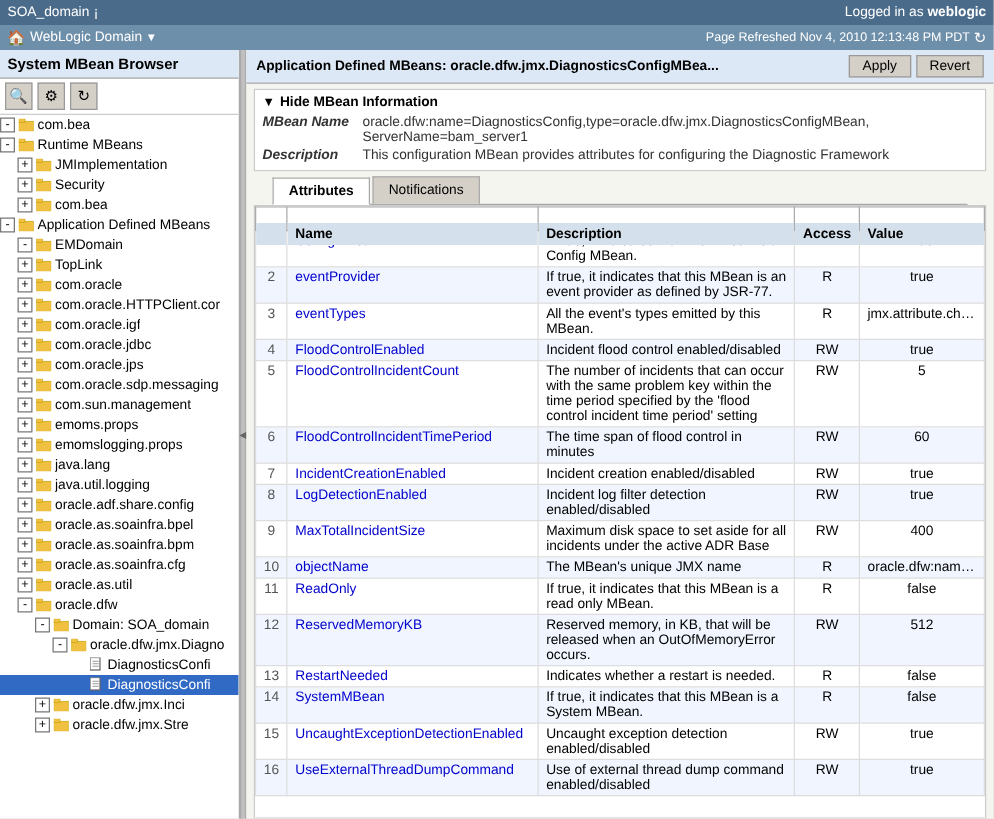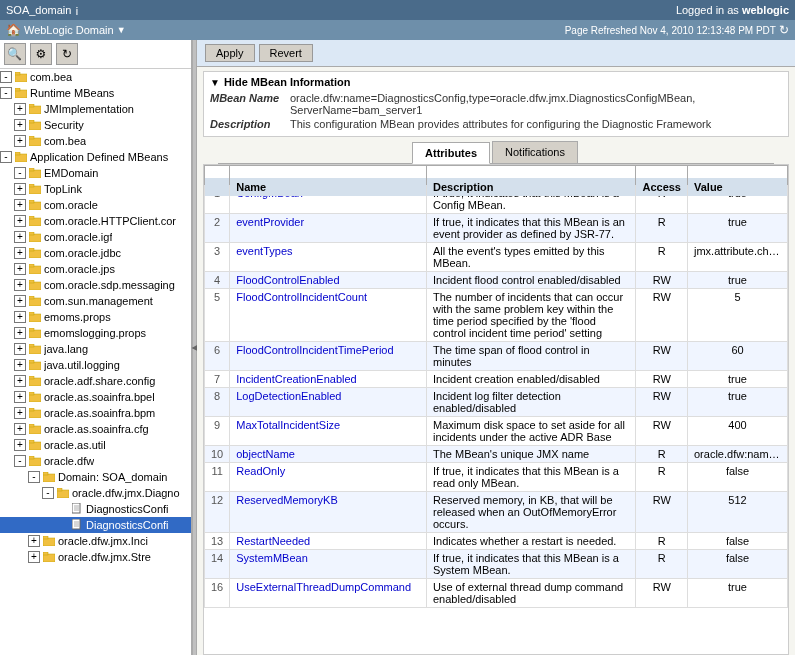--- a/index.html
+++ b/index.html
@@ -43,21 +43,21 @@
 
     
     #mbean-info { background: #fff; border: 1px solid #ccc; margin: 4px 6px; padding: 4px 6px; }
     #mbean-info-header { display: flex; align-items: center; gap: 4px; margin-bottom: 4px; cursor: pointer; }
     #mbean-info-title { font-size: 11px; font-weight: bold; }
     .mbean-info-row { display: flex; margin-bottom: 2px; }
     .mbean-info-label { width: 80px; font-weight: bold; font-size: 11px; color: #333; flex-shrink: 0; font-style: italic; }
     .mbean-info-value { font-size: 11px; color: #333; }
 
     
-    #tabs-bar { display: flex; border-bottom: 1px solid #aaa; margin: 0 21px; justify-content: center; }
+    #tabs-bar { display: flex; border-bottom: 1px solid #aaa; margin: 0 21px; }
     .tab { padding: 4px 12px; border: 1px solid #aaa; border-bottom: none; background: #d4d0c8; font-size: 11px; cursor: pointer; margin-right: 2px; }
     .tab.active { background: #fff; font-weight: bold; border-bottom: 1px solid #fff; position: relative; top: 1px; }
 
     
     #table-area { flex: 1; overflow-y: auto; margin: 0 6px; background: #fff; border: 1px solid #ccc; }
     table { width: 100%; border-collapse: collapse; }
     table th { background: #d4e0ec; border: 1px solid #aaa; padding: 3px 6px; text-align: left; font-size: 11px; font-weight: bold; position: sticky; top: 12px; z-index: 1; }
     table td { border: 1px solid #ddd; padding: 2px 6px; font-size: 11px; vertical-align: top; }
     table tr:nth-child(even) td { background: #f0f5ff; }
     table tr:nth-child(odd) td { background: #fff; }
@@ -90,20 +90,23 @@
   </button>
   <div id="page-refreshed">
     <span>Page Refreshed Nov 4, 2010 12:13:48 PM PDT</span>
     <span style="cursor:pointer;font-size:12px;">↻</span>
   </div>
 </div>
 
 <div id="main-layout">
 
   <div id="sidebar">
+    <div id="sidebar-header">
+      <span>System MBean Browser</span>
+    </div>
     <div id="sidebar-toolbar">
       <div id="toolbar-icon1" style="width:22px;height:22px;background:#d4d0c8;border:1px solid #999;display:flex;align-items:center;justify-content:center;cursor:pointer;font-size:12px;">🔍</div>
       <div id="toolbar-icon2" style="width:22px;height:22px;background:#d4d0c8;border:1px solid #999;display:flex;align-items:center;justify-content:center;cursor:pointer;font-size:12px;">⚙</div>
       <div id="toolbar-icon3" style="width:22px;height:22px;background:#d4d0c8;border:1px solid #999;display:flex;align-items:center;justify-content:center;cursor:pointer;font-size:12px;">↻</div>
     </div>
     <div id="sidebar-tree">
 
     <div class="tree-item">
           <span class="tree-indent" style="padding-left: 0px;"></span>
           <span class="tree-expand">-</span>
@@ -450,20 +453,21 @@
           <span class="tree-label">oracle.dfw.jmx.Stre</span>
         </div>
       </div>
   </div>
 
   <div id="sidebar-resizer"></div>
 
   <div id="content">
 
     <div id="content-header">
+      <div id="content-title">Application Defined MBeans: oracle.dfw.jmx.DiagnosticsConfigMBea...</div>
       <div id="header-buttons">
         <button class="header-btn">Apply</button>
         <button class="header-btn">Revert</button>
       </div>
     </div>
 
     <div id="mbean-info">
       <div id="mbean-info-header">
         <span style="font-size:10px;">▼</span>
         <span id="mbean-info-title">Hide MBean Information</span>
@@ -588,20 +592,27 @@
               <td class="value">false</td>
             </tr>
             <tr>
               <td class="row-num">14</td>
               <td><a class="attr-link" href="#">SystemMBean</a></td>
               <td class="desc">If true, it indicates that this MBean is a System MBean.</td>
               <td class="access">R</td>
               <td class="value">false</td>
             </tr>
             <tr>
+              <td class="row-num">15</td>
+              <td><a class="attr-link" href="#">UncaughtExceptionDetectionEnabled</a></td>
+              <td class="desc">Uncaught exception detection enabled/disabled</td>
+              <td class="access">RW</td>
+              <td class="value">true</td>
+            </tr>
+            <tr>
               <td class="row-num">16</td>
               <td><a class="attr-link" href="#">UseExternalThreadDumpCommand</a></td>
               <td class="desc">Use of external thread dump command enabled/disabled</td>
               <td class="access">RW</td>
               <td class="value">true</td>
             </tr>
           </tbody>
       </table>
     </div>
 

